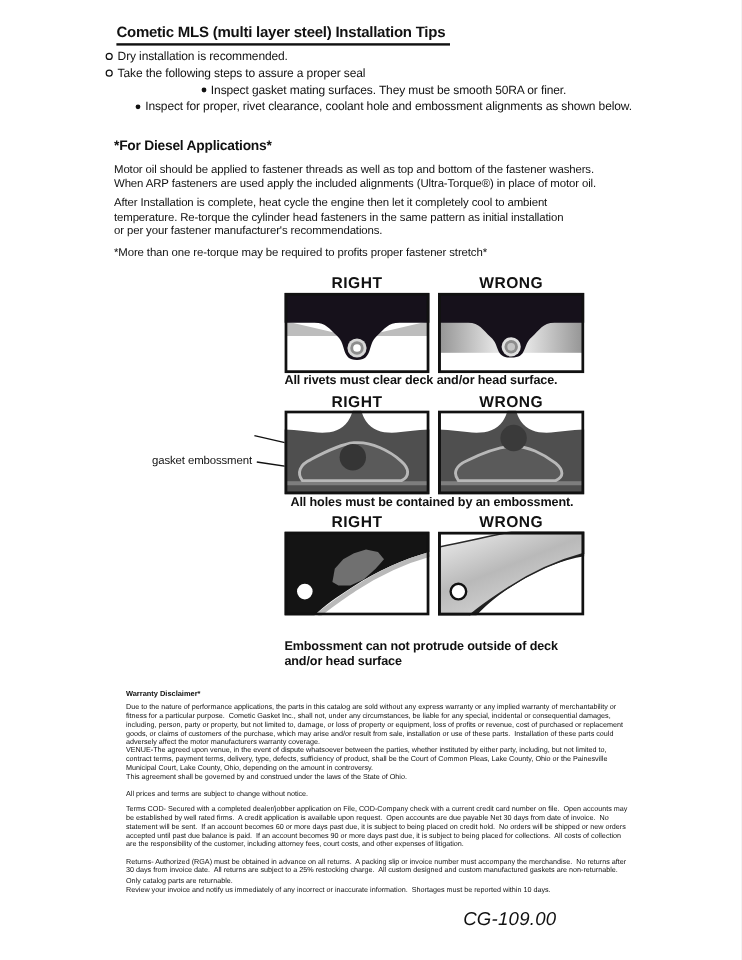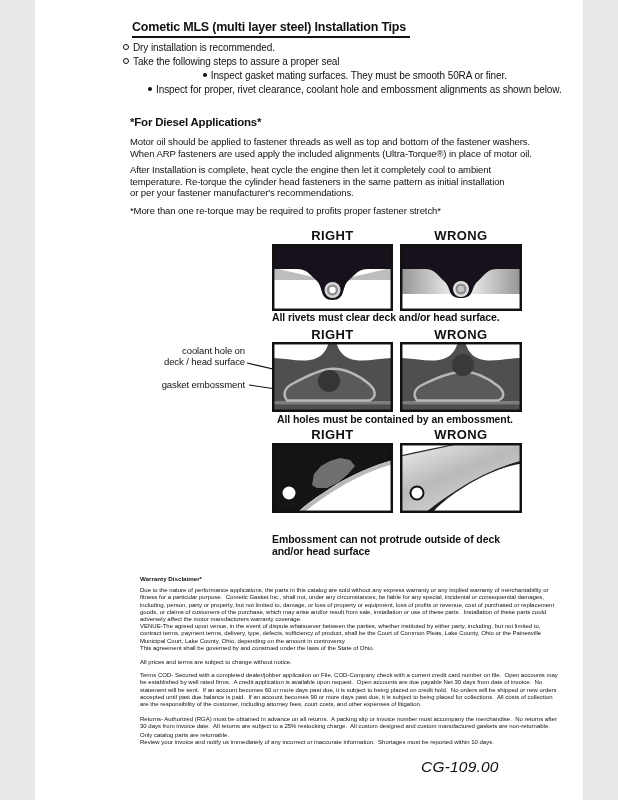--- a/index.html
+++ b/index.html
@@ -1,16 +1,16 @@
 <!DOCTYPE html>
 <html><head>
 <meta charset="utf-8">
 <style>
   html,body{margin:0;padding:0;background:#e8e8e8;}
-  #page{position:relative;width:548px;height:800px;background:#ffffff;color:#111;
+  #page{position:relative;width:618px;height:800px;background:#ffffff;color:#111;
         font-family:"Liberation Sans","DejaVu Sans",sans-serif;overflow:hidden;margin:0 auto;}
   .abs{position:absolute;}
   .title{left:97px;top:20px;font-size:12.5px;font-weight:bold;letter-spacing:-0.2px;
          border-bottom:2px solid #111;padding:0 4px 2px 0;}
   .bullets{left:88px;top:40px;font-size:10px;letter-spacing:-0.1px;}
   .brow{display:flex;align-items:center;height:14px;}
   .brow.sub{margin-left:25px;justify-content:center;}
   .dot-open{width:4px;height:4px;border:1px solid #111;border-radius:50%;margin-right:4px;flex:none;}
   .dot-fill{width:4px;height:4px;background:#111;border-radius:50%;margin-right:4px;flex:none;}
   .h2{left:95px;top:116px;font-size:11.5px;font-weight:bold;letter-spacing:-0.2px;}
@@ -115,24 +115,20 @@
       <circle cx="61" cy="45" r="5.6" fill="#8d8d8d"></circle>
       <circle cx="61" cy="45" r="3.2" fill="#c4c4c4"></circle>
       <rect x="1.2" y="1.2" width="119.6" height="64.6" fill="none" stroke="#111111" stroke-width="2.5"></rect>
     </svg>
   </div>
   <div class="abs caption cap1">All rivets must clear deck and/or head surface.</div>
 
   <div class="abs figlabel lab-l f2">RIGHT</div>
   <div class="abs figlabel lab-r f2">WRONG</div>
 
-  <div class="abs callout co1">
-    <div>coolant hole on</div>
-    <div>deck / head surface</div>
-  </div>
   <div class="abs callout co2">
     <div>gasket embossment</div>
   </div>
   <svg class="abs leaders" viewBox="0 0 100 45" xmlns="http://www.w3.org/2000/svg">
     <line x1="7" y1="8" x2="85" y2="26" stroke="#111" stroke-width="1.1"></line>
     <line x1="9" y1="30" x2="56" y2="37" stroke="#111" stroke-width="1.1"></line>
   </svg>
 
   <div class="abs panel pan-l f2p">
     <svg viewBox="0 0 121 70" xmlns="http://www.w3.org/2000/svg">

